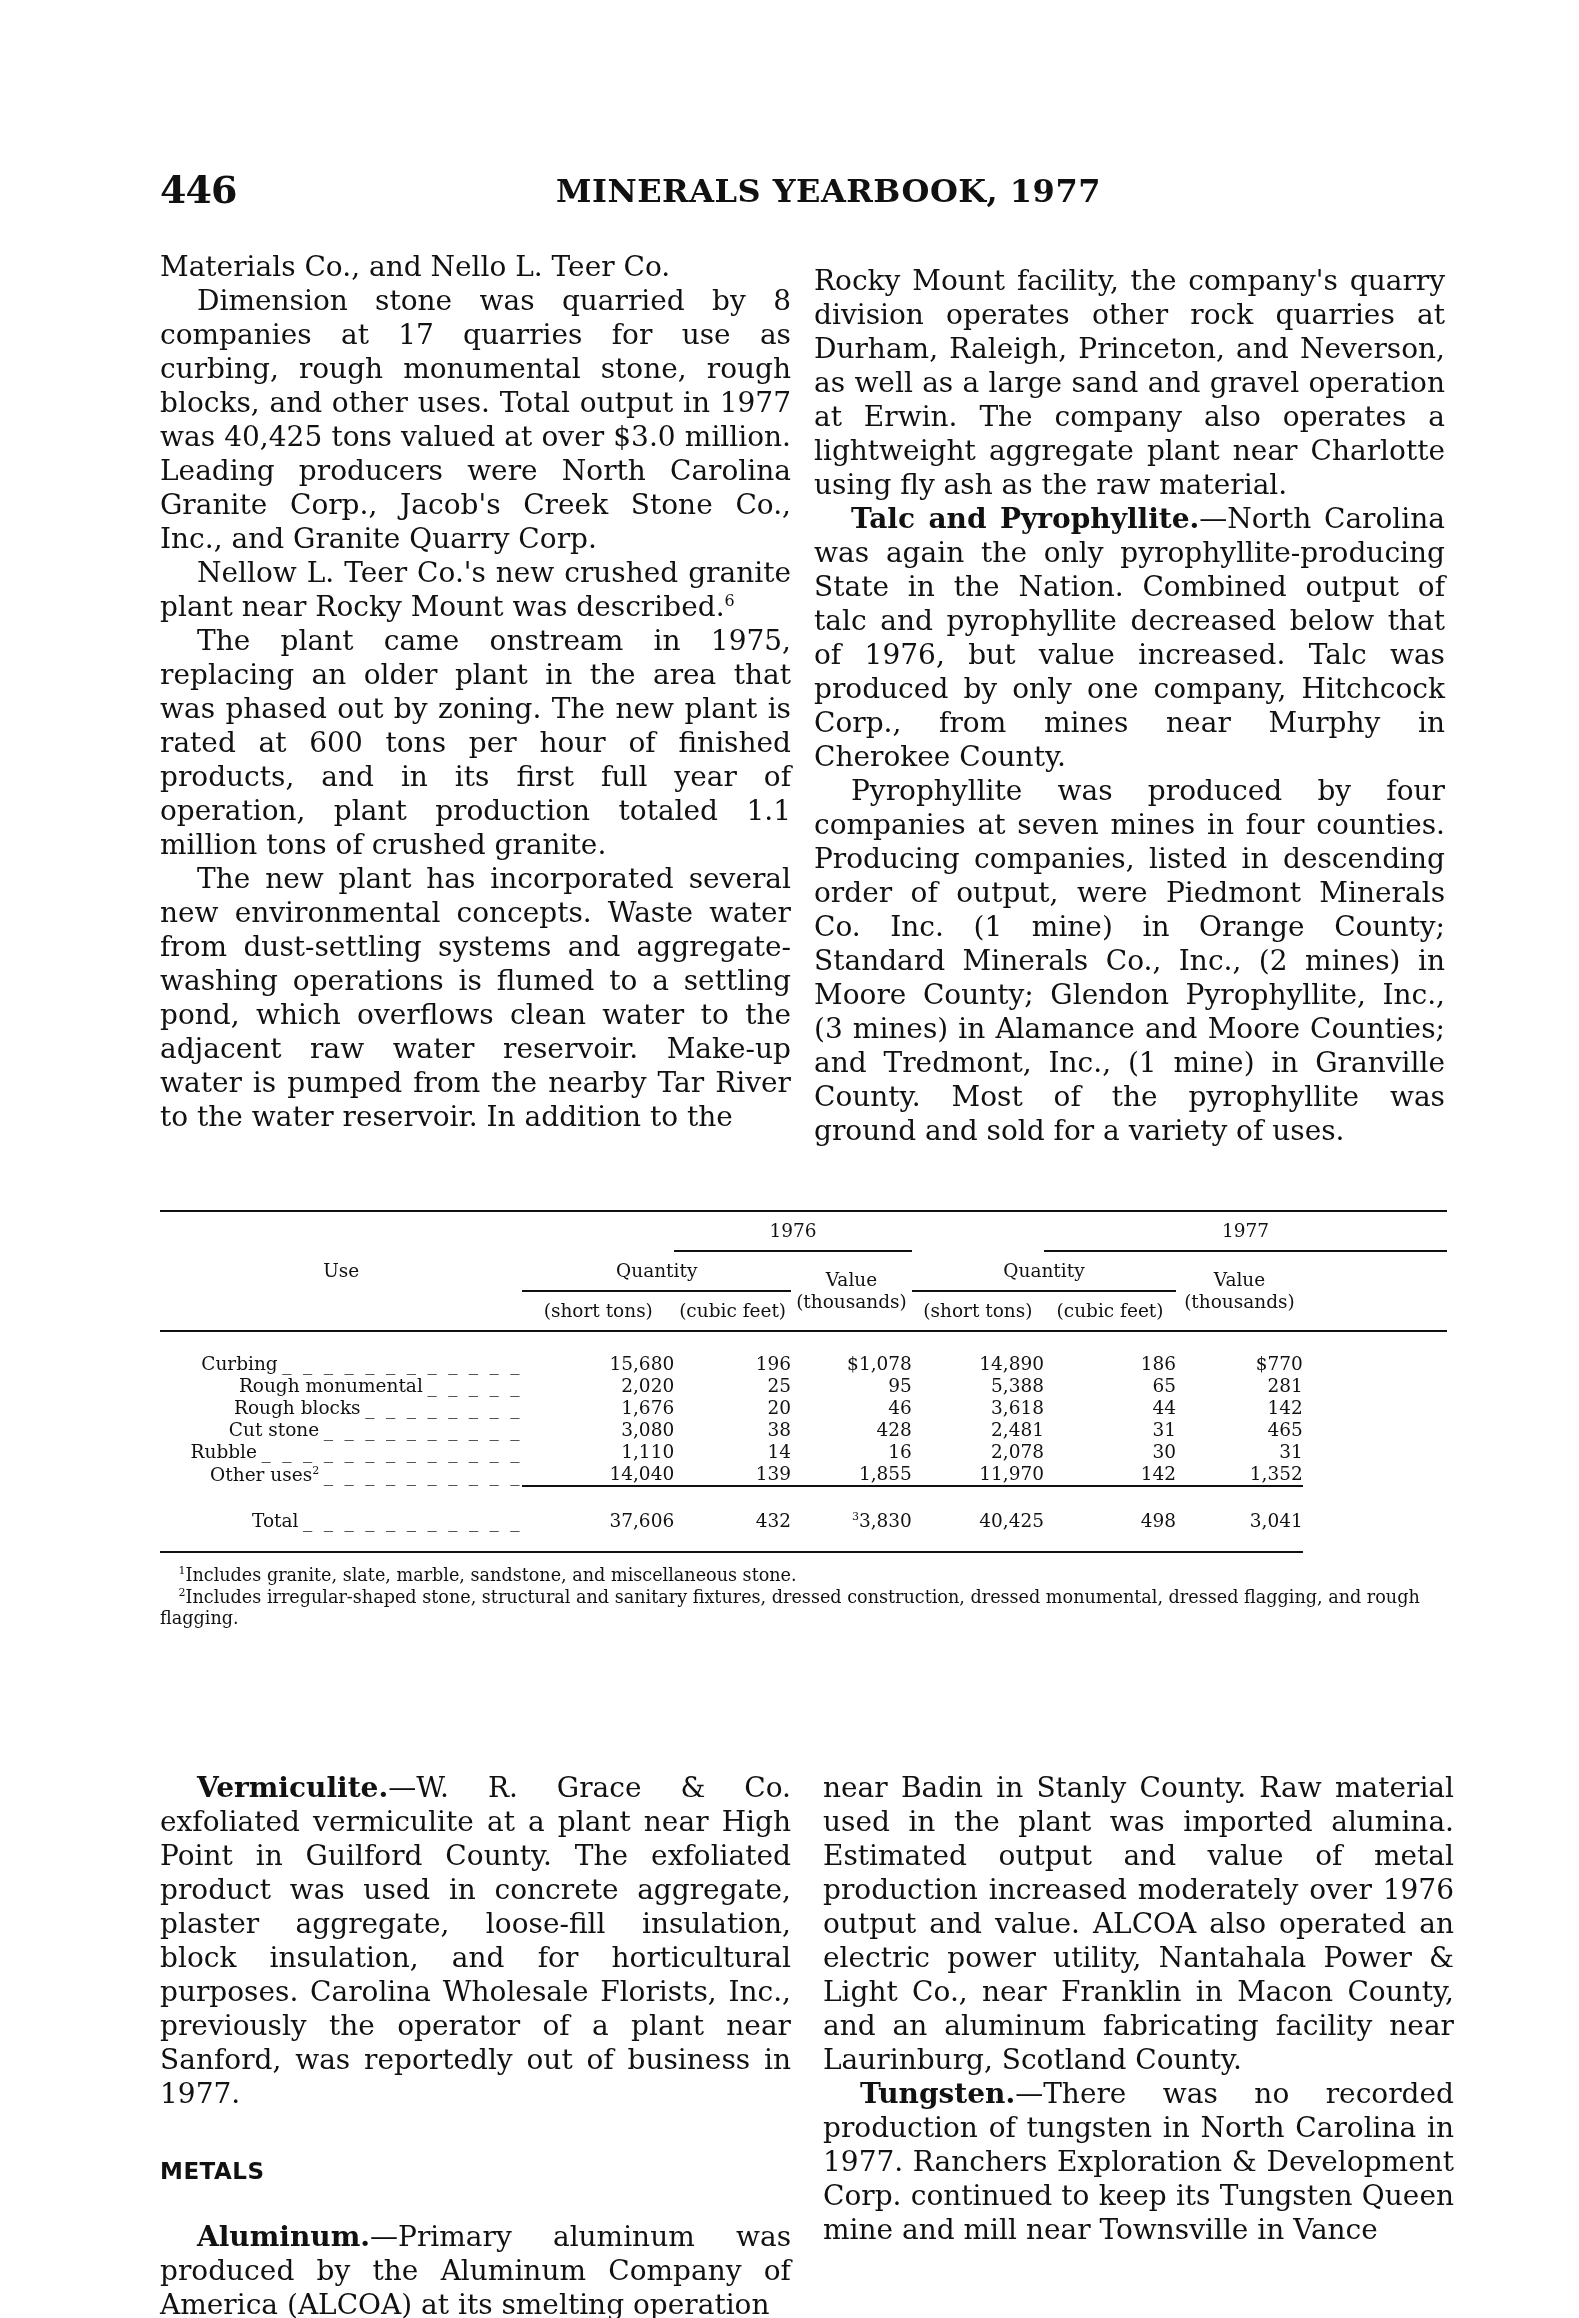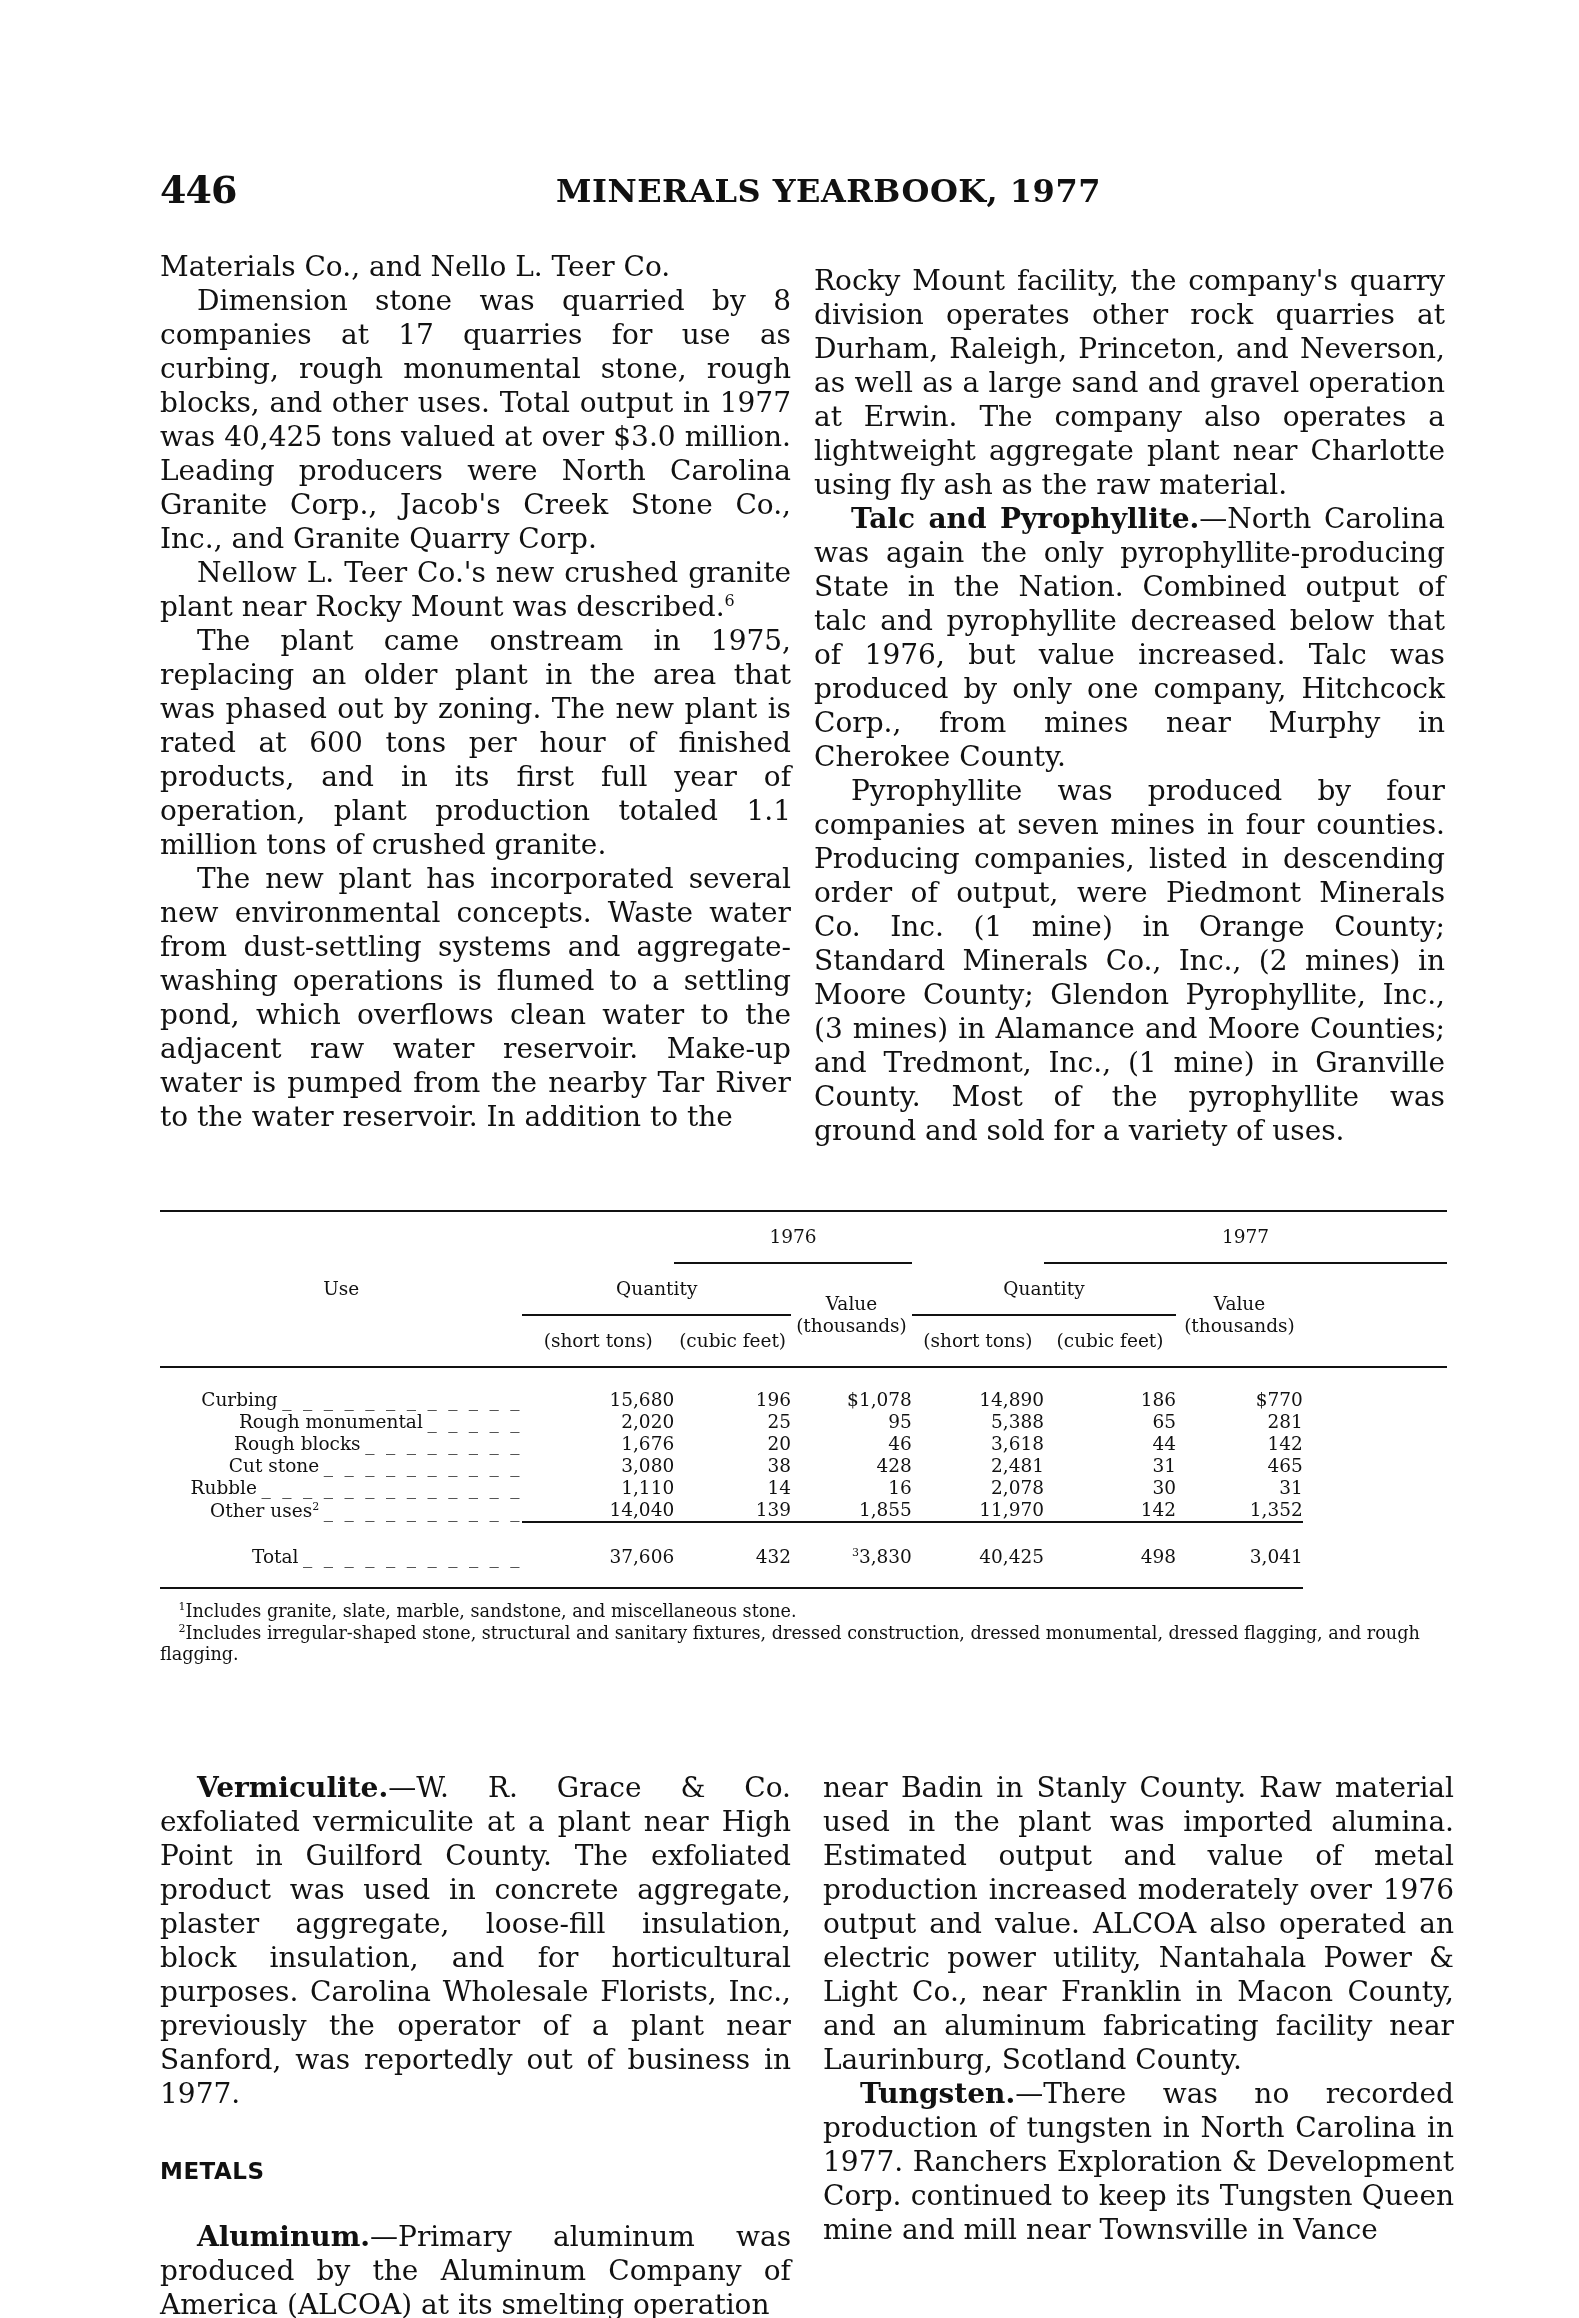--- a/index.html
+++ b/index.html
@@ -93,21 +93,21 @@
     table.data {
       width: 100%;
       border-collapse: collapse;
       font-size: 18.5px;
       line-height: 22px;
     }
     table.data th {
       font-weight: normal;
       text-align: center;
       vertical-align: middle;
-      padding: 14px 0;
+      padding: 8px 0;
     }
     table.data thead tr.r1 th.top { border-top: 2.8px solid #111; }
     .rule-under { border-bottom: 2.3px solid #111; }
     table.data td {
       padding: 0;
       text-align: right;
       white-space: nowrap;
     }
     table.data td.use {
       text-align: right;

